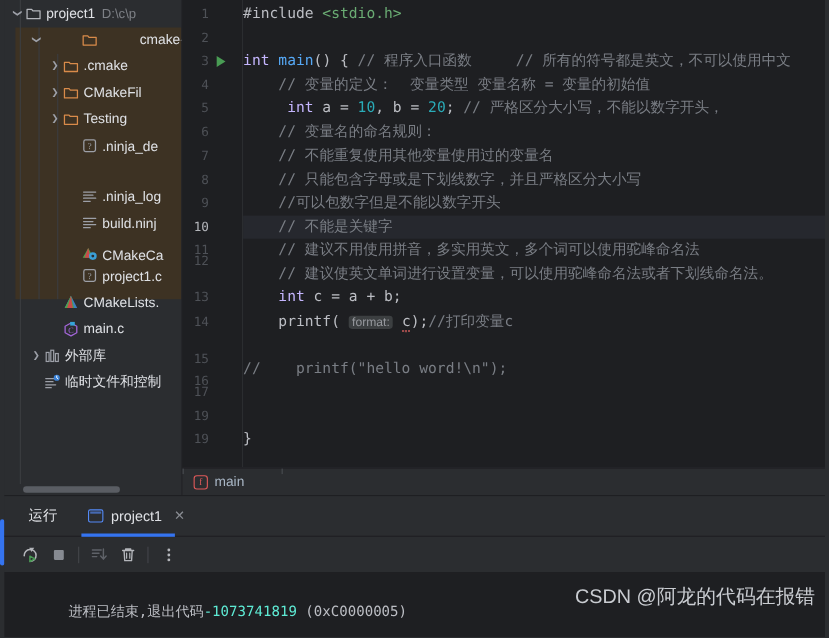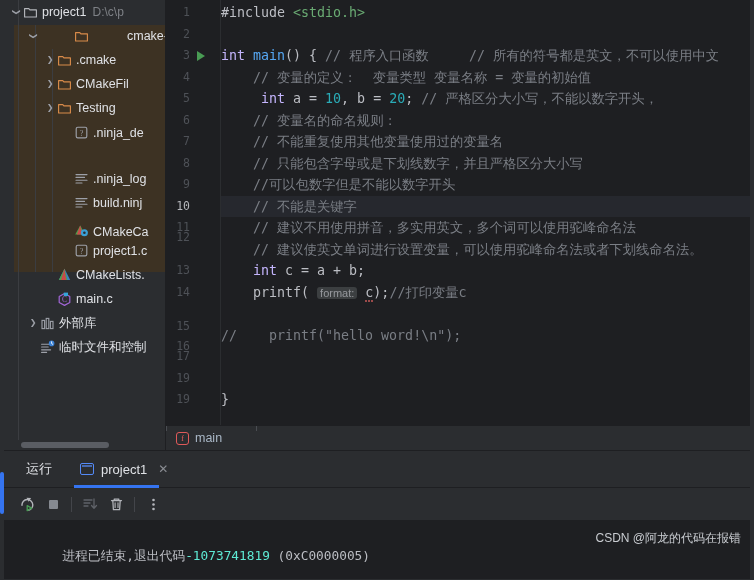--- a/index.html
+++ b/index.html
@@ -162,21 +162,21 @@
 
   .console{
     position:relative; height:58px; background:#1e1f22; padding:12px 0 0 12px;
     font-family:"DejaVu Sans Mono","Liberation Mono", monospace;
     font-size:12.8px; color:#bcbec4; white-space:pre;
   }
   .console .exitnum{ color:#5eead4; }
   .watermark{
     position:absolute; right:13px; top:9px;
     font-family:"Liberation Sans", sans-serif;
-    font-size:12px; color:#c9ccd1;
+    font-size:18px; color:#c9ccd1;
   }
   .scroll-right{
     position:absolute; right:0; top:0; width:4px; height:580px; background:#2b2d30;
   }
 </style>
 </head>
 <body>
 
 <div id="app">
 

